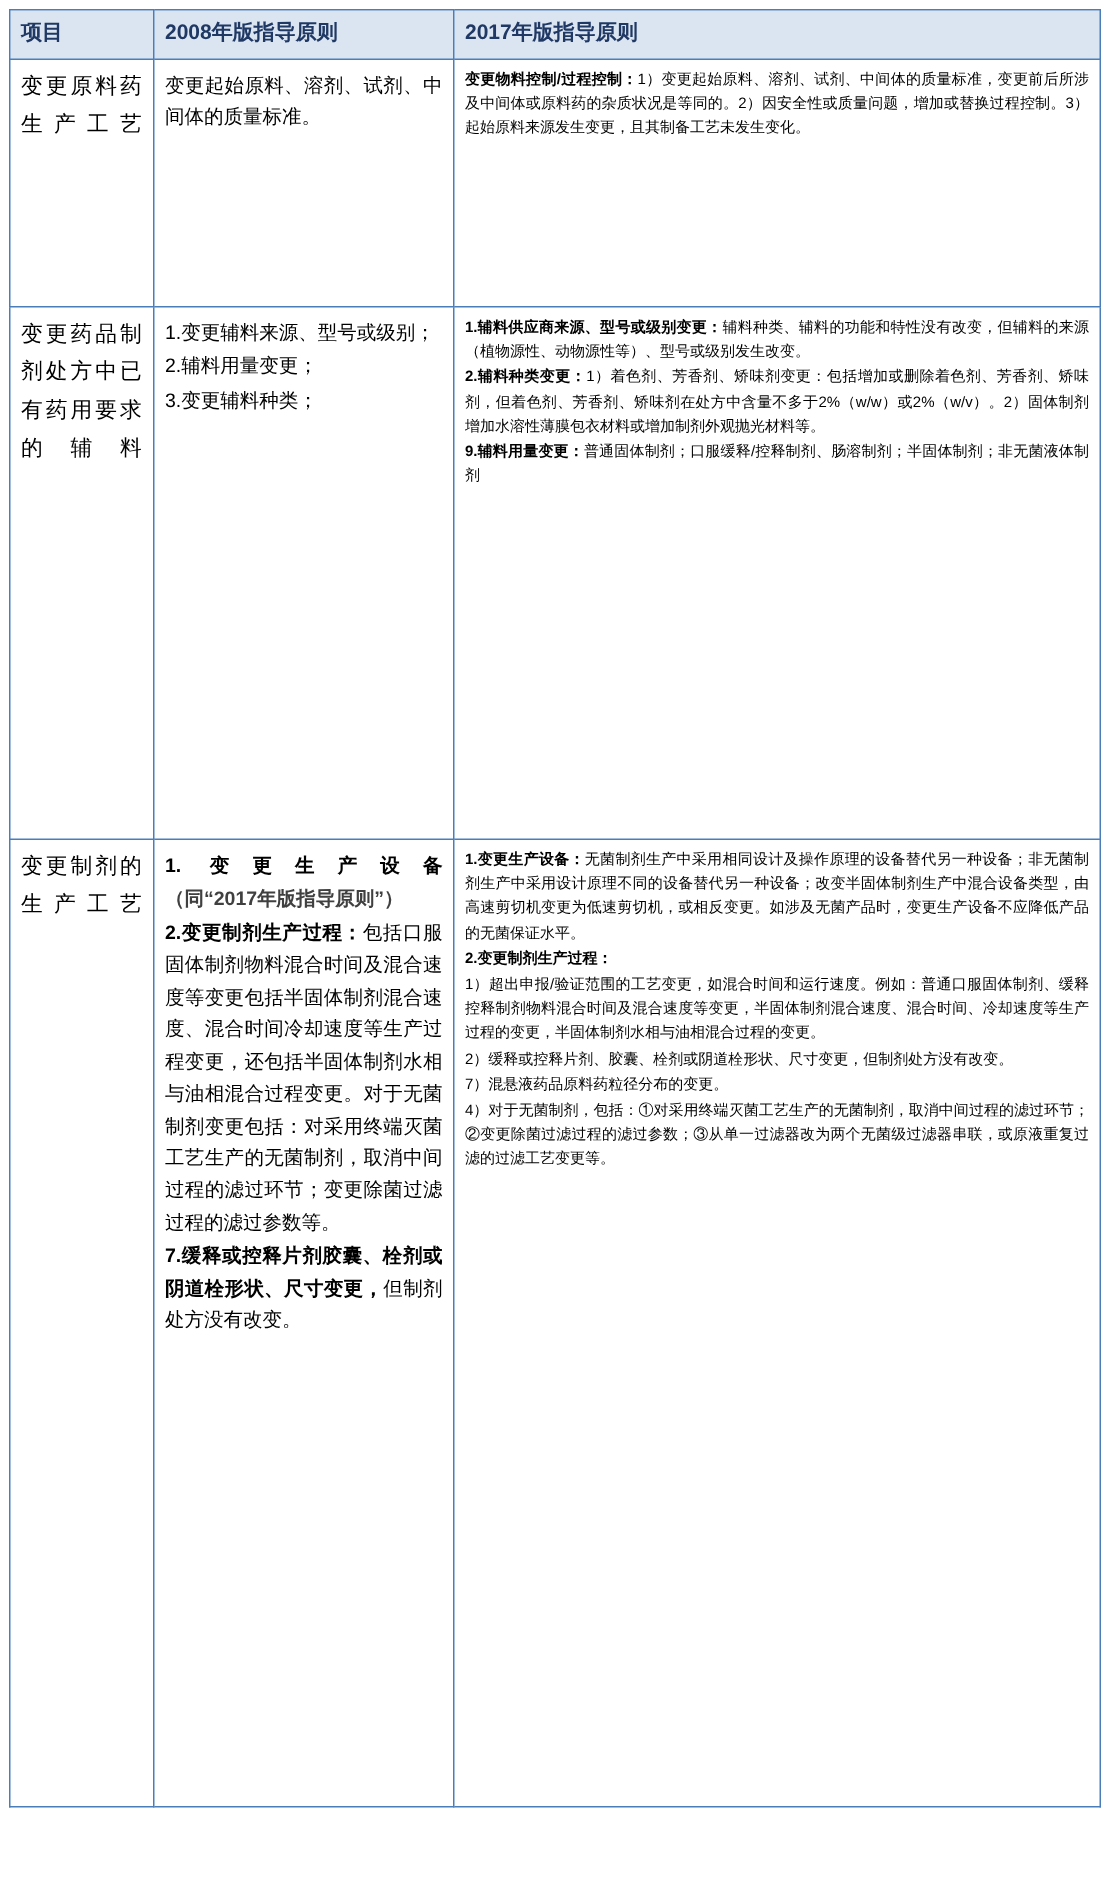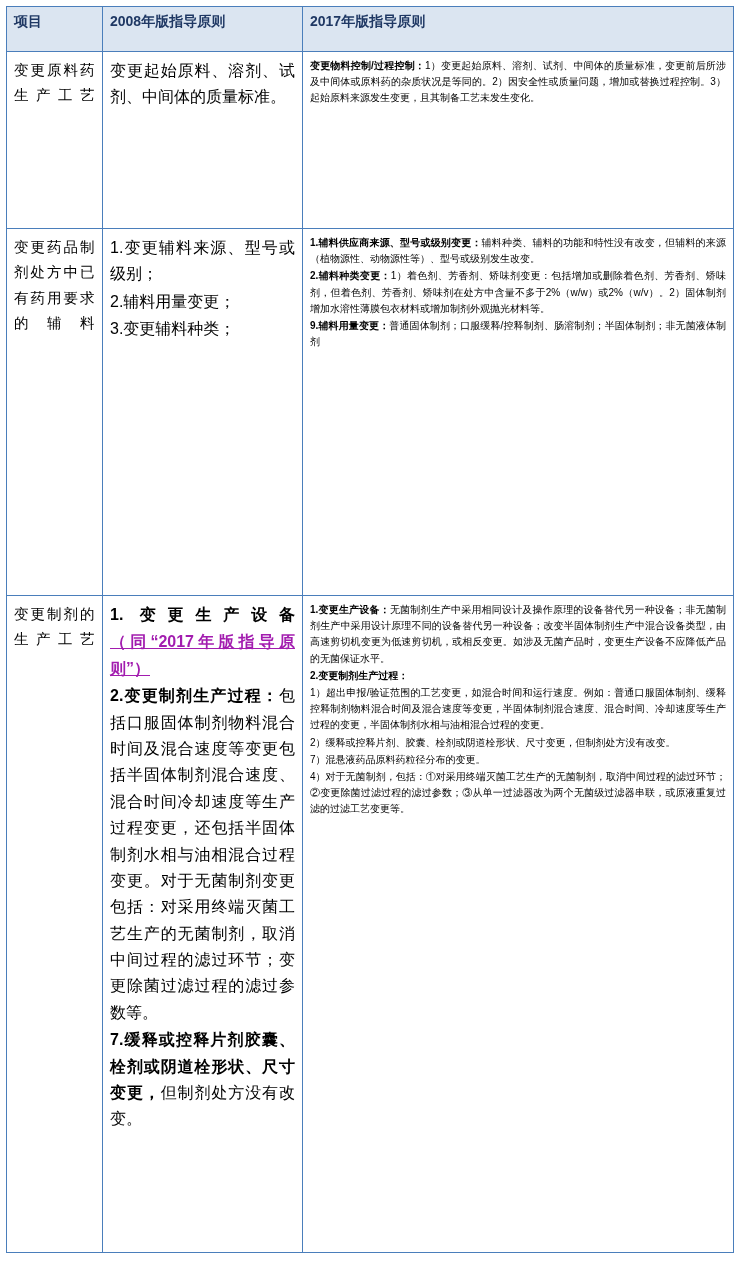--- a/index.html
+++ b/index.html
@@ -18,21 +18,21 @@
     padding: 6px 6px 8px 6px;
   }
   table.compare {
     border-collapse: collapse;
     width: 727px;
     table-layout: fixed;
   }
   table.compare td, table.compare th {
     border: 1px solid #4a7ebb;
     vertical-align: top;
-    padding: 6px 7px 20px 7px;
+    padding: 6px 7px 8px 7px;
   }
   thead th {
     background: #dbe5f1;
     font-weight: bold;
     font-size: 14px;
     color: #1f3864;
     text-align: left;
     padding-top: 8px;
     padding-bottom: 8px;
   }
@@ -44,34 +44,34 @@
     font-size: 14.5px;
     line-height: 1.75;
     text-align: justify;
     text-align-last: justify;
     letter-spacing: 0.5px;
   }
   td.col1 .v-center {
     display: block;
   }
   td.col2 {
-    font-size: 16px;
+    font-size: 13px;
     line-height: 1.65;
     text-align: justify;
   }
   td.col3 {
     font-size: 10px;
     line-height: 1.62;
     text-align: justify;
   }
   .p {
     margin: 0 0 1px 0;
   }
   .b { font-weight: bold; }
-  .red { color: #a21caf; text-decoration: underline; }
+  .red { color: #404040; }
   .spread {
     text-align: justify;
     text-align-last: justify;
   }
   .rowtall1 td { height: 150px; }
   .rowtall2 td { height: 340px; }
   .rowtall3 td { height: 630px; }
   .cell-mid {
     vertical-align: middle;
   }

